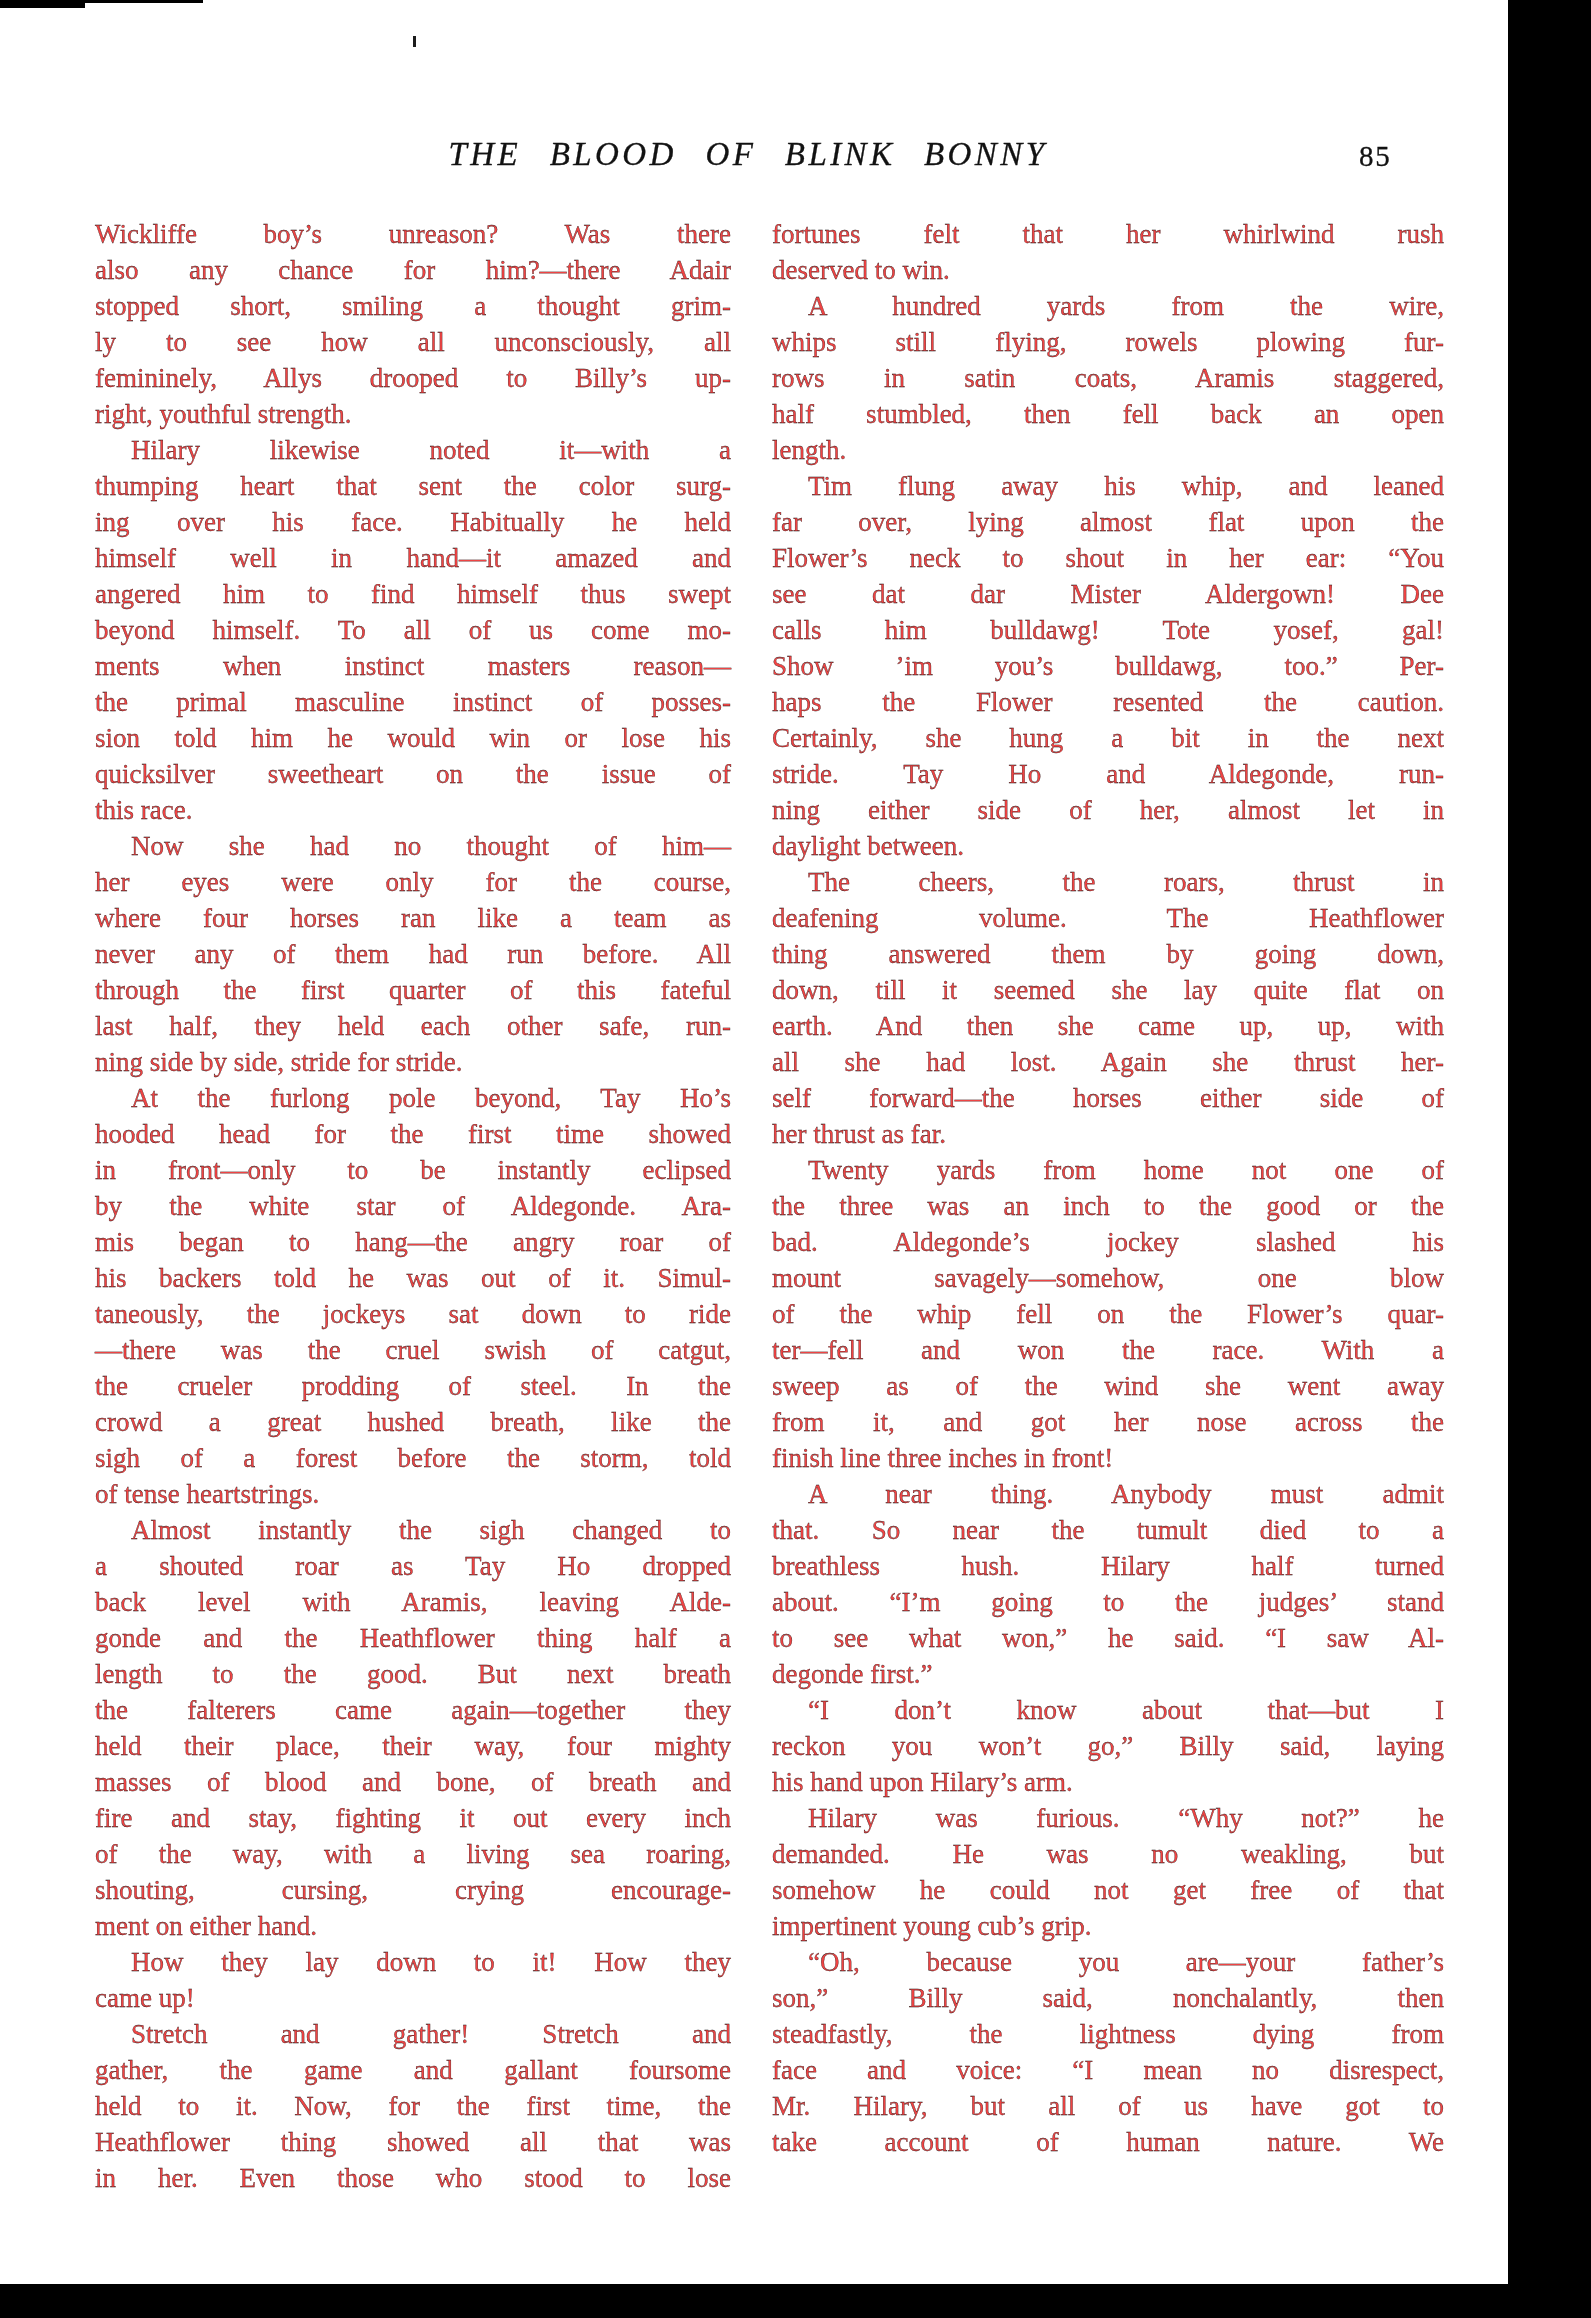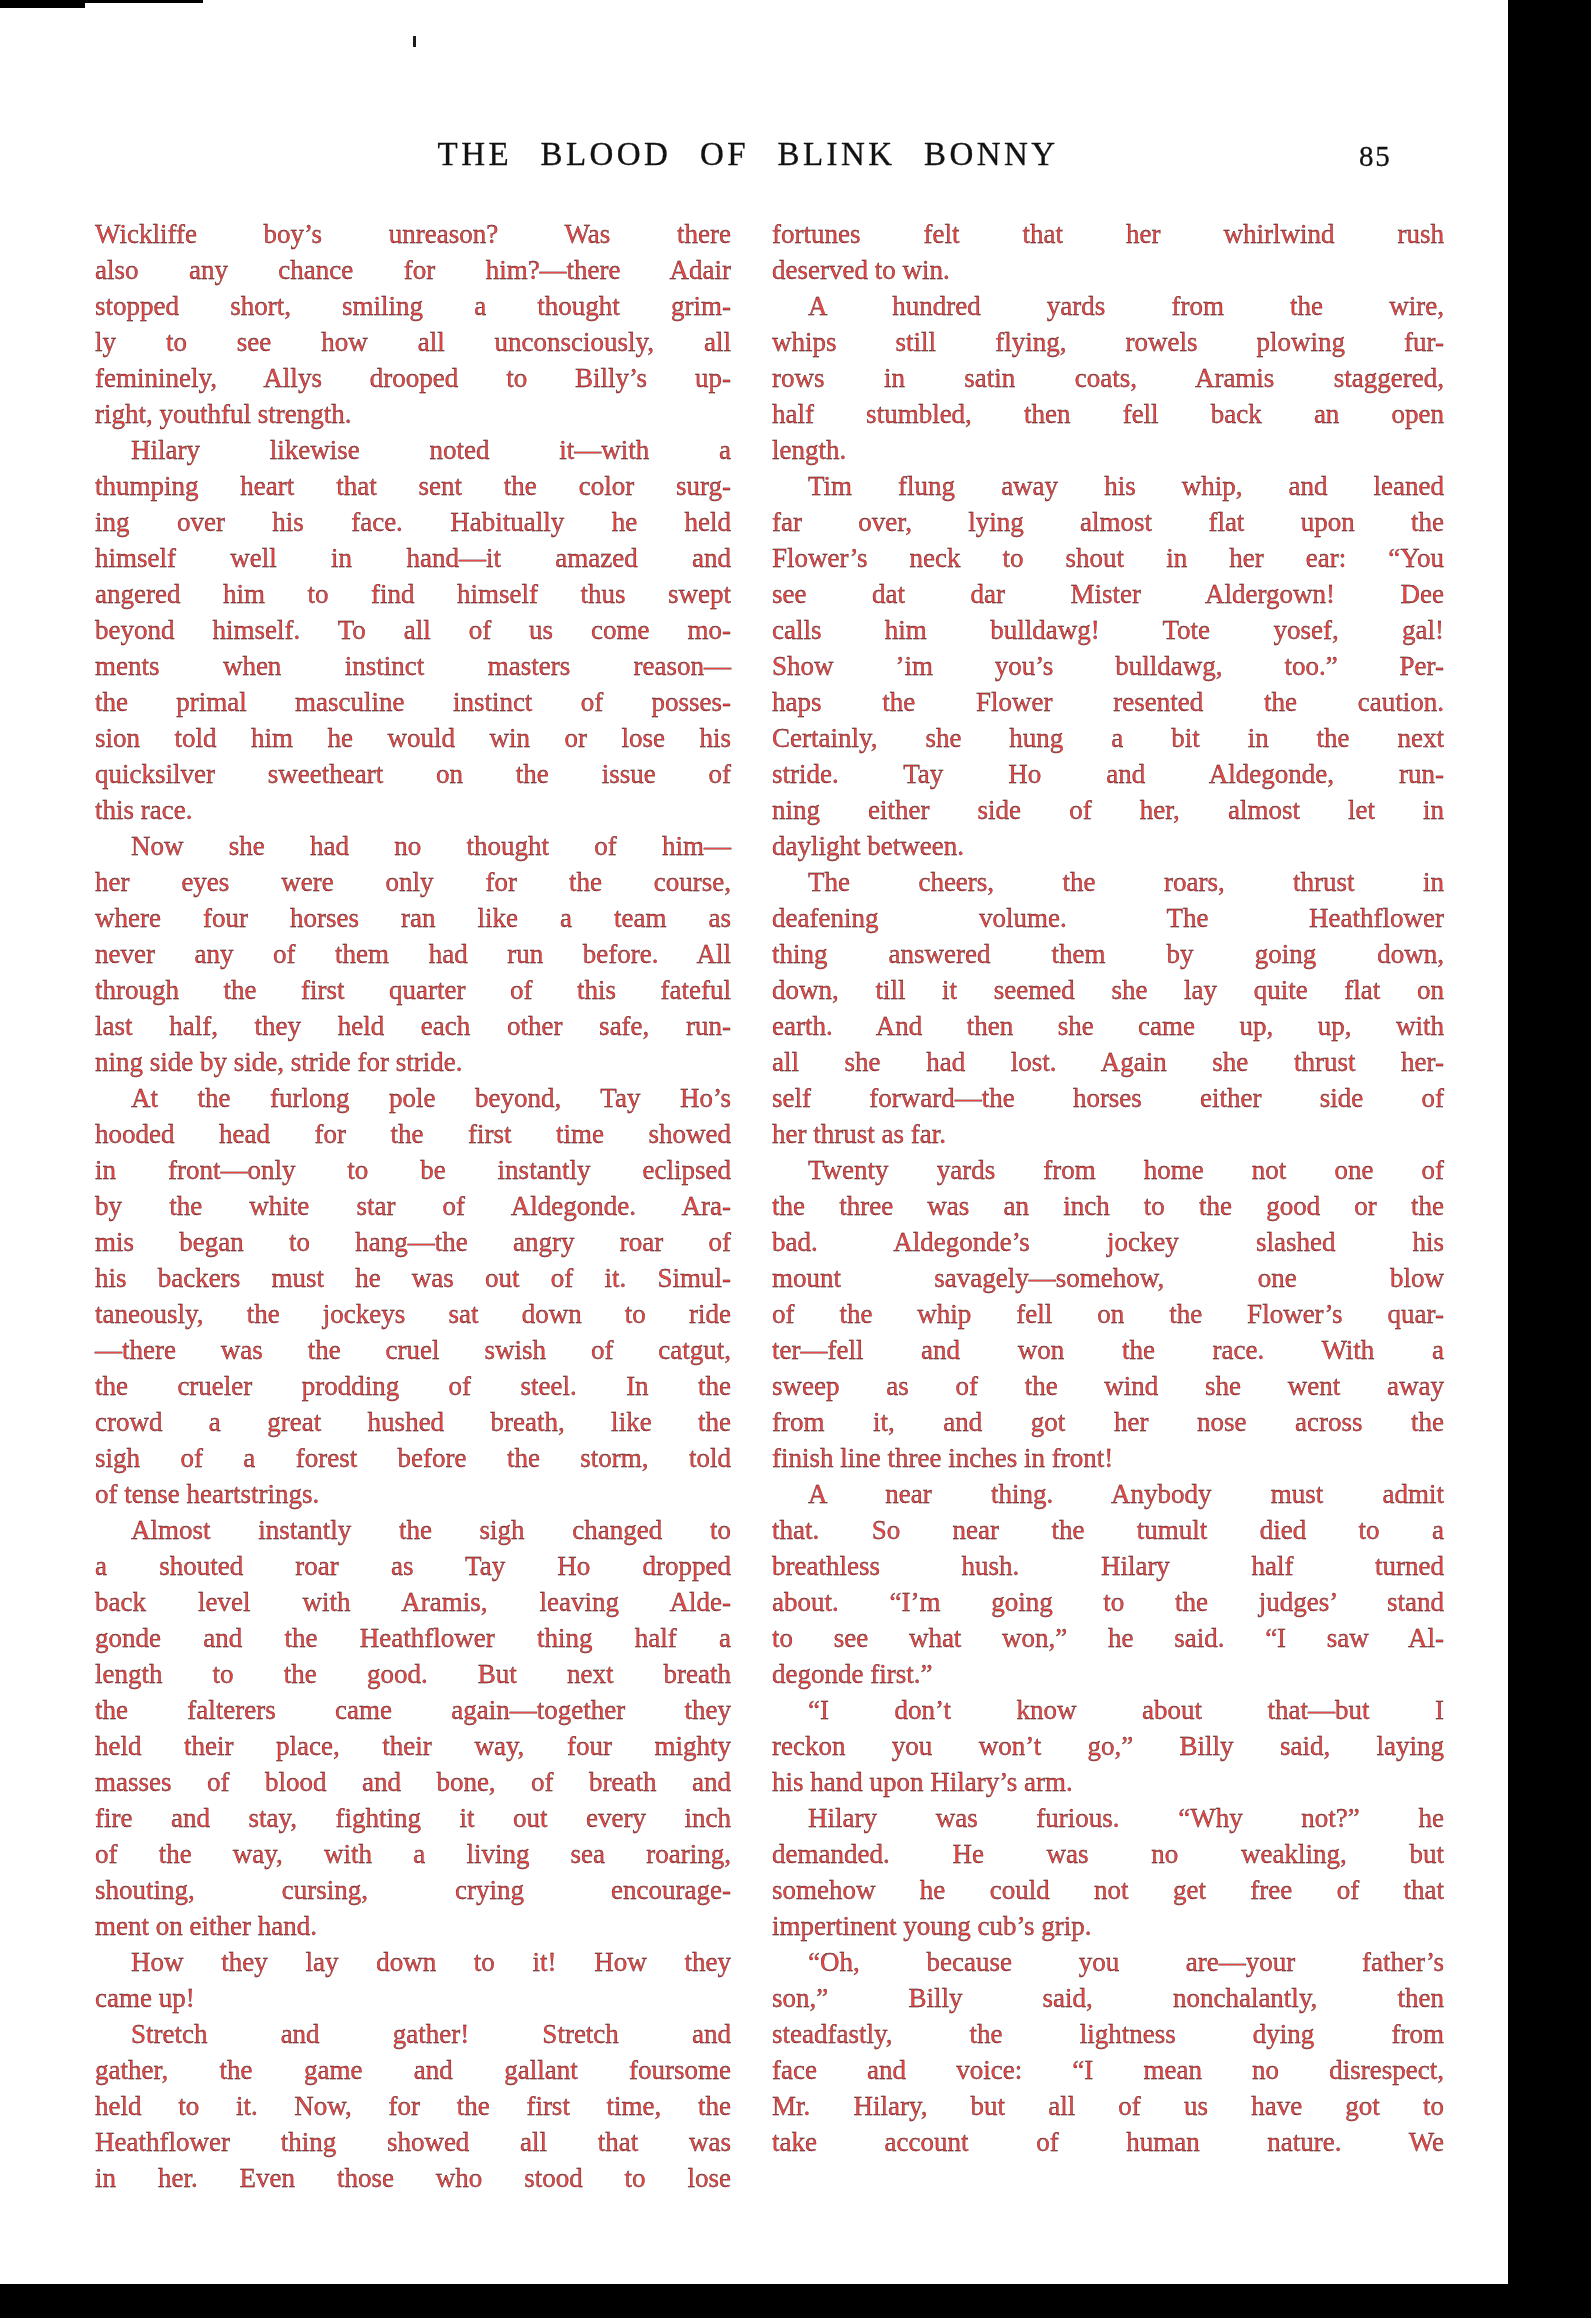--- a/index.html
+++ b/index.html
@@ -18,20 +18,21 @@
   #artifact-bottom-bar   { left: 0;      top: 2284px; width: 1592px; height: 35px; }
   #artifact-topleft-a    { left: 0;      top: 0;      width: 85px;  height: 7.7px; }
   #artifact-topleft-b    { left: 82px;   top: 0;      width: 121px;  height: 3.4px; }
   #artifact-tick         { left: 413px;  top: 36px;   width: 3.4px;    height: 11px; background:#1c1c1c; }
 
   
   #running-head {
     position: absolute;
     left: 68px; top: 133px; width: 1360px; height: 43px;
     text-align: center;
+    font-style: italic;
     font-size: 33px;
     line-height: 43px;
     letter-spacing: 3.4px;
     word-spacing: 17px;
     color: #121212;
     -webkit-text-stroke: 0.3px #121212;
     white-space: nowrap;
   }
   #page-number {
     position: absolute;
@@ -97,21 +98,21 @@
       <div class="line">where four horses ran like a team as</div>
       <div class="line">never any of them had run before. All</div>
       <div class="line">through the first quarter of this fateful</div>
       <div class="line">last half, they held each other safe, run-</div>
       <div class="line last">ning side by side, stride for stride.</div>
       <div class="line ind">At the furlong pole beyond, Tay Ho’s</div>
       <div class="line">hooded head for the first time showed</div>
       <div class="line">in front—only to be instantly eclipsed</div>
       <div class="line">by the white star of Aldegonde. Ara-</div>
       <div class="line">mis began to hang—the angry roar of</div>
-      <div class="line">his backers must he was out of it. Simul-</div>
+      <div class="line">his backers told he was out of it. Simul-</div>
       <div class="line">taneously, the jockeys sat down to ride</div>
       <div class="line">—there was the cruel swish of catgut,</div>
       <div class="line">the crueler prodding of steel. In the</div>
       <div class="line">crowd a great hushed breath, like the</div>
       <div class="line">sigh of a forest before the storm, told</div>
       <div class="line last">of tense heartstrings.</div>
       <div class="line ind">Almost instantly the sigh changed to</div>
       <div class="line">a shouted roar as Tay Ho dropped</div>
       <div class="line">back level with Aramis, leaving Alde-</div>
       <div class="line">gonde and the Heathflower thing half a</div>

